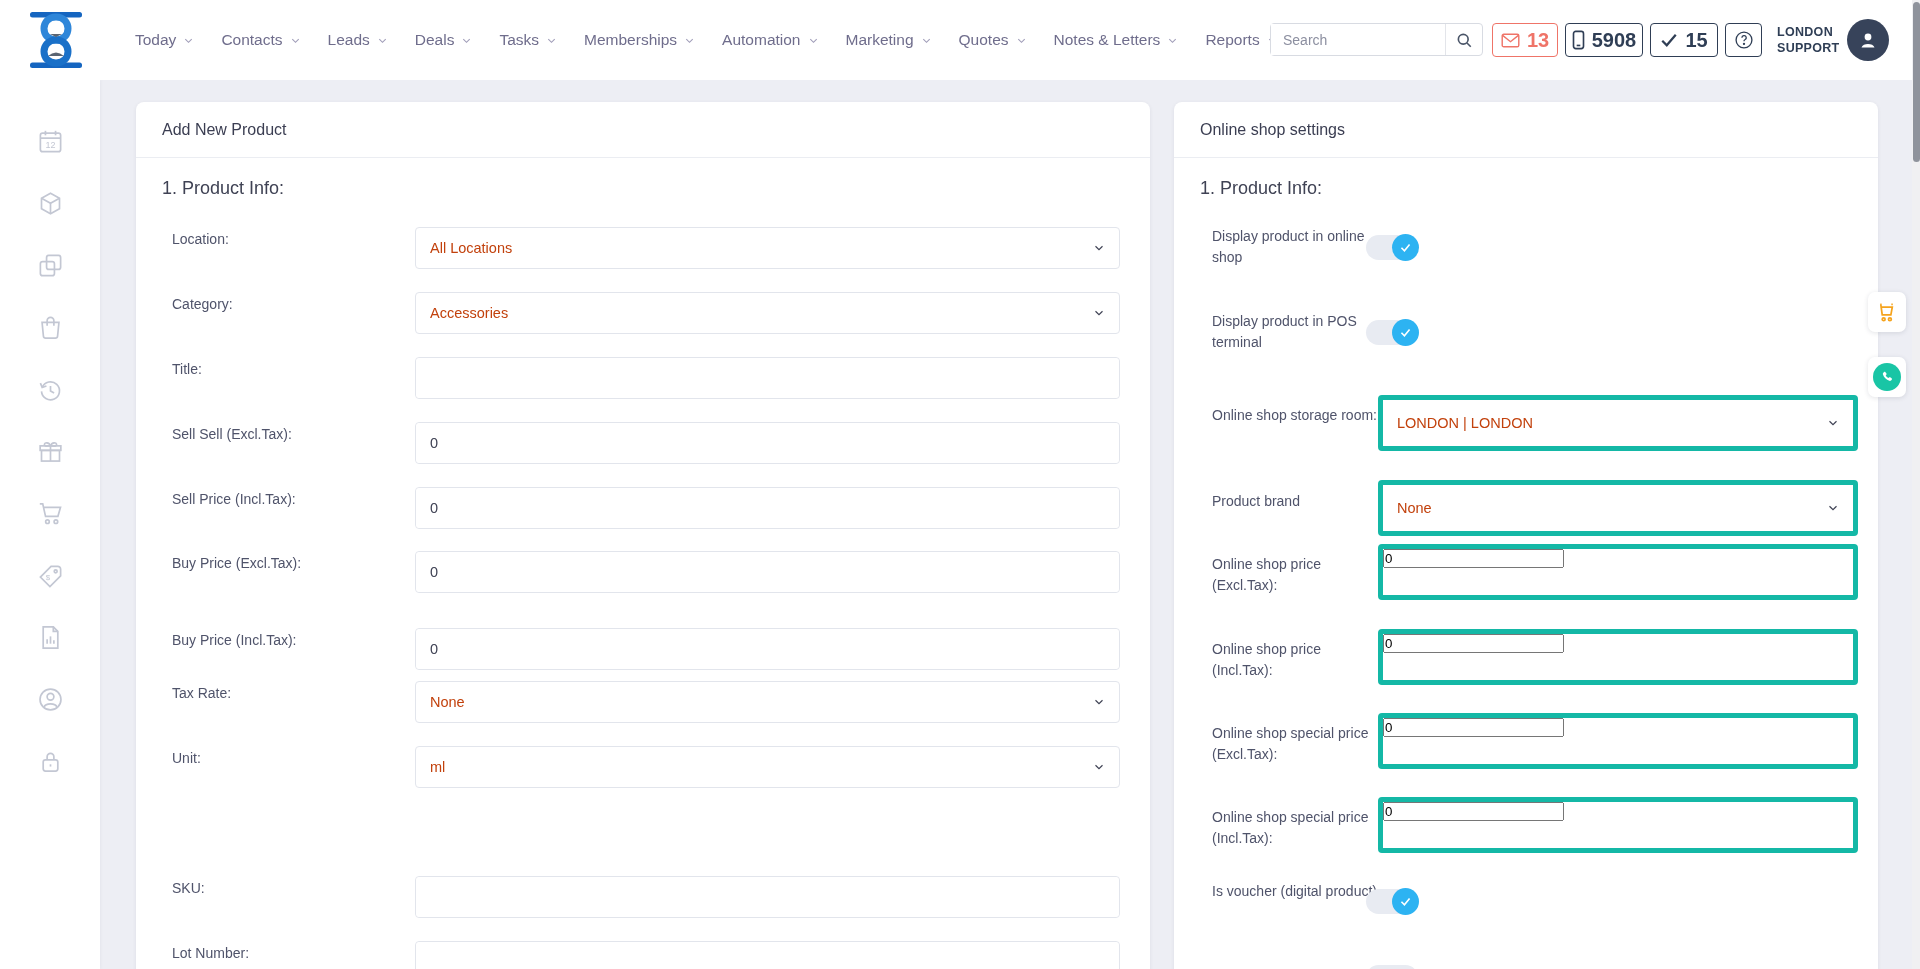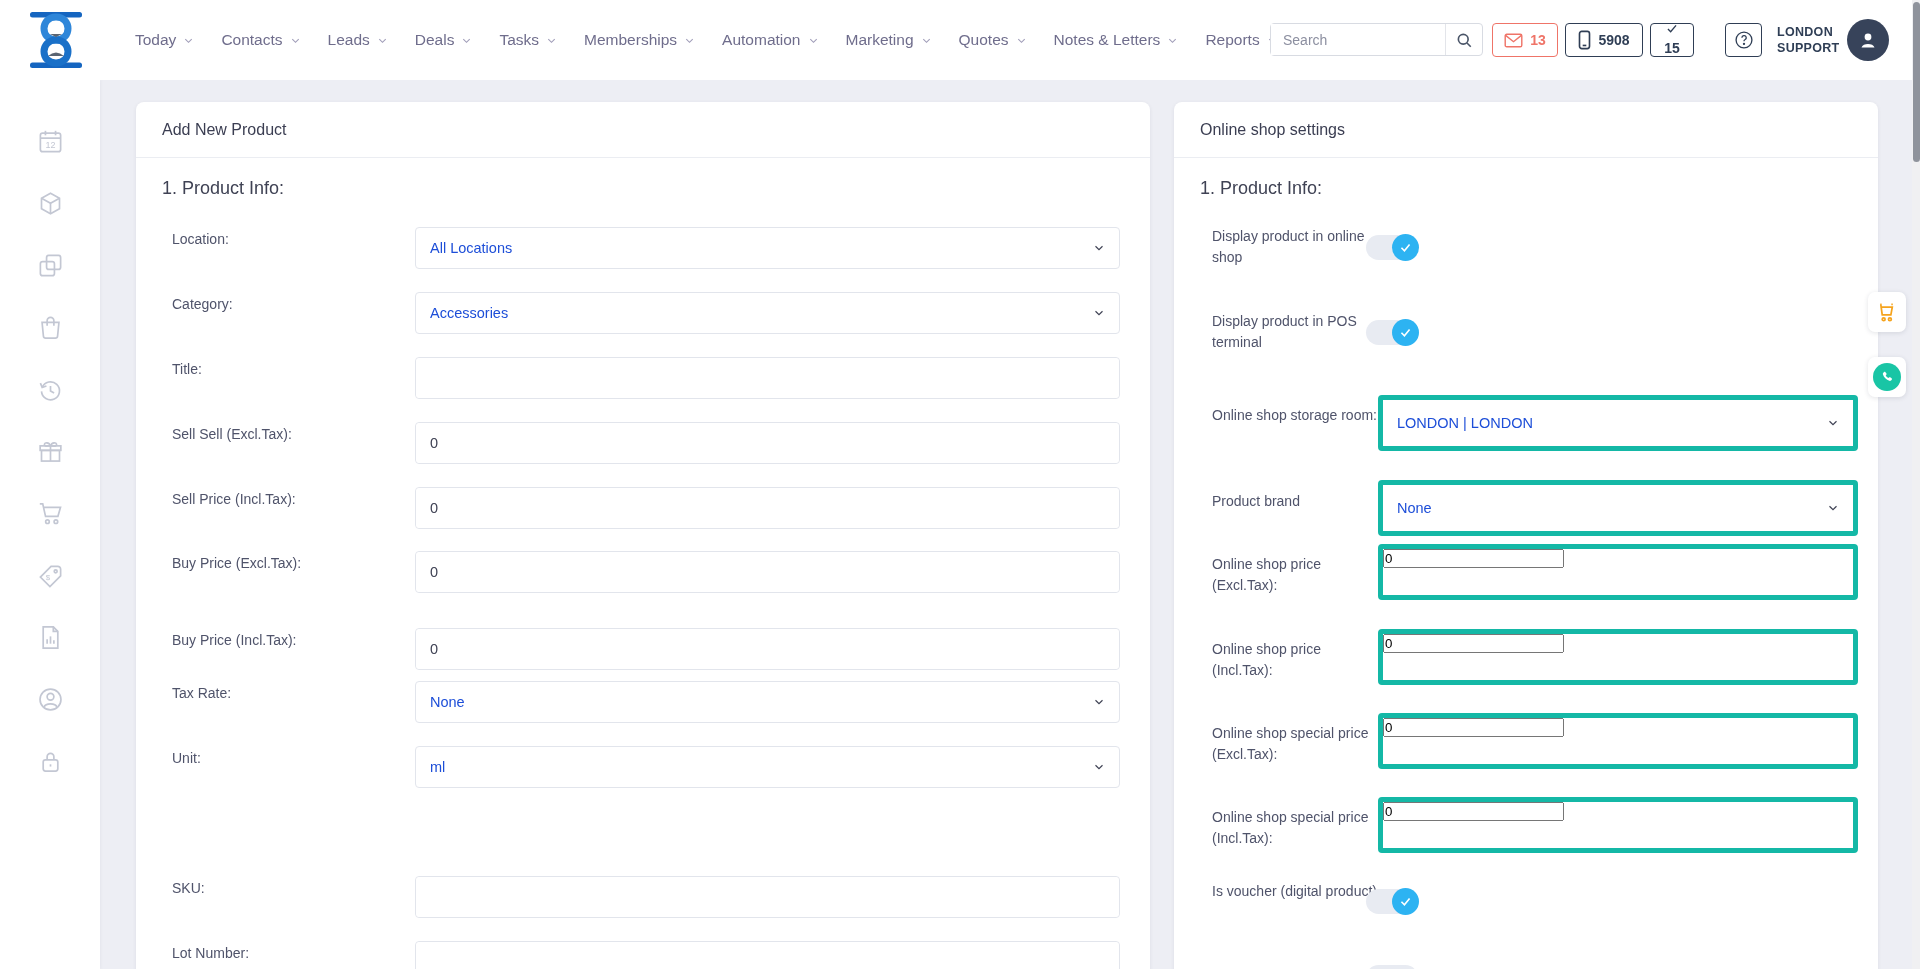--- a/index.html
+++ b/index.html
@@ -11,26 +11,26 @@
   .logo { position:absolute; left:28px; top:10px; width:56px; height:60px; }
   .nav { position:absolute; left:135px; top:0; height:80px; display:flex; align-items:center; gap:27px; }
   .nav-item { display:flex; align-items:center; gap:7px; font-size:15.5px; color:#6f6d8c; cursor:pointer; white-space:nowrap; }
   .nav-caret { width:11px; height:11px; }
 
   .search-box { position:absolute; left:1270px; top:23px; width:213px; height:33px; border:1px solid #d8dbe2; border-radius:4px; display:flex; align-items:stretch; background:#fff; }
   .search-box input { flex:1; border:none; outline:none; padding-left:12px; font-size:14px; color:#3f4254; font-family:inherit; min-width:0; }
   .search-box input::placeholder { color:#8c8fa0; }
   .search-btn { width:37px; border-left:1px solid #e3e5ea; display:flex; align-items:center; justify-content:center; cursor:pointer; }
 
-  .badge { position:absolute; top:23px; height:34px; border-radius:4px; display:flex; align-items:center; justify-content:center; gap:7px; font-size:14px; font-weight:700; background:#fff; cursor:pointer; }
+  .badge { position:absolute; top:23px; height:34px; border-radius:4px; display:flex; align-items:center; justify-content:center; gap:7px; font-size:20px; font-weight:700; background:#fff; cursor:pointer; }
   .badge.red { border:1px solid #ef7468; color:#ef7468; }
   .badge.navy { border:1px solid #2f3e55; color:#2f3e55; }
   .b-mail  { left:1492px; width:66px; }
   .b-phone { left:1565px; width:78px; }
-  .b-check { left:1650px; width:44px;flex-direction:column; }
+  .b-check { left:1650px; width:68px; }
   .b-help  { left:1725px; width:37px; }
 
   .username { position:absolute; left:1777px; top:24px; width:66px; font-size:12.5px; font-weight:700; color:#2f3e55; line-height:16px; letter-spacing:.3px; }
   .avatar { position:absolute; left:1847px; top:19px; width:42px; height:42px; border-radius:50%; background:#37435a; display:flex; align-items:center; justify-content:center; cursor:pointer; }
 
   
   .sidebar { position:absolute; left:0; top:80px; width:100px; height:889px; background:#fff; box-shadow:1px 0 3px rgba(20,25,50,.04); z-index:4; }
   .side-ic { position:absolute; left:37px; width:27px; height:27px; cursor:pointer; }
 
   
@@ -38,21 +38,21 @@
   .card-l { left:136px;  width:1014px; height:980px; }
   .card-r { left:1174px; width:704px;  height:880px; overflow:hidden; }
   .card-head { height:56px; border-bottom:1px solid #ebedf2; display:flex; align-items:center; padding-left:26px; font-size:16px; color:#3b3e52; }
   .section-title { position:absolute; left:26px; top:76px; font-size:18px; color:#3f4254; }
 
   .row { position:absolute; left:0; right:0; height:24px; }
   .row .lbl { position:absolute; left:36px; top:50%; transform:translateY(-50%); font-size:14px; color:#4f536a; }
   .ctl { position:absolute; top:0; height:42px; border:1px solid #e2e5ec; border-radius:4px; background:#fff; }
   .card-l .ctl { left:279px; width:705px; }
   .ctl input { width:100%; height:100%; border:none; outline:none; border-radius:4px; padding-left:14px; font-size:14.5px; color:#3f4254; font-family:inherit; }
-  .select { display:flex; align-items:center; padding-left:14px; font-size:14.5px; color:#1d4ed8; cursor:pointer; position:relative; }
+  .select { display:flex; align-items:center; padding-left:14px; font-size:14.5px; color:#c2410c; cursor:pointer; position:relative; }
   .select .chev { position:absolute; right:13px; top:50%; transform:translateY(-50%); width:14px; height:14px; }
 
   
   .rlbl { position:absolute; left:38px; width:172px; font-size:14px; color:#4f536a; line-height:21px; }
   .rctl { position:absolute; left:204px; width:480px; height:56px; border:5px solid #14b8a6; border-radius:4px; background:#fff; }
   .toggle { position:absolute; left:192px; width:52px; height:25px; background:#e8ebf2; border-radius:13px; cursor:pointer; }
   .knob { position:absolute; right:-1px; top:-1px; width:27px; height:27px; border-radius:50%; background:#2db3f2; display:flex; align-items:center; justify-content:center; }
 
   
   .float-w { position:absolute; width:38px; height:40px; background:#fff; border-radius:7px; box-shadow:0 1px 5px rgba(25,30,60,.12); display:flex; align-items:center; justify-content:center; cursor:pointer; z-index:6; }

